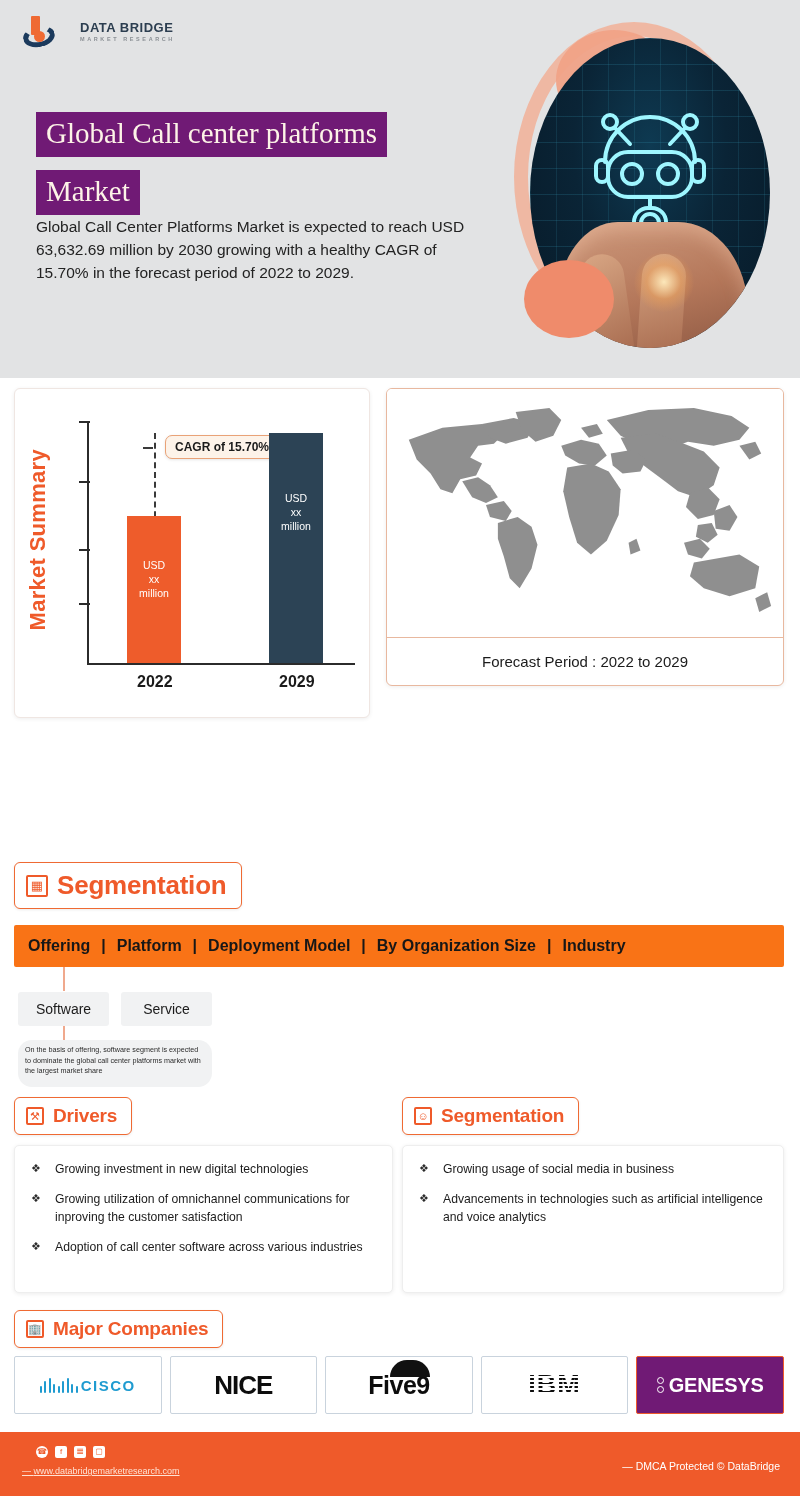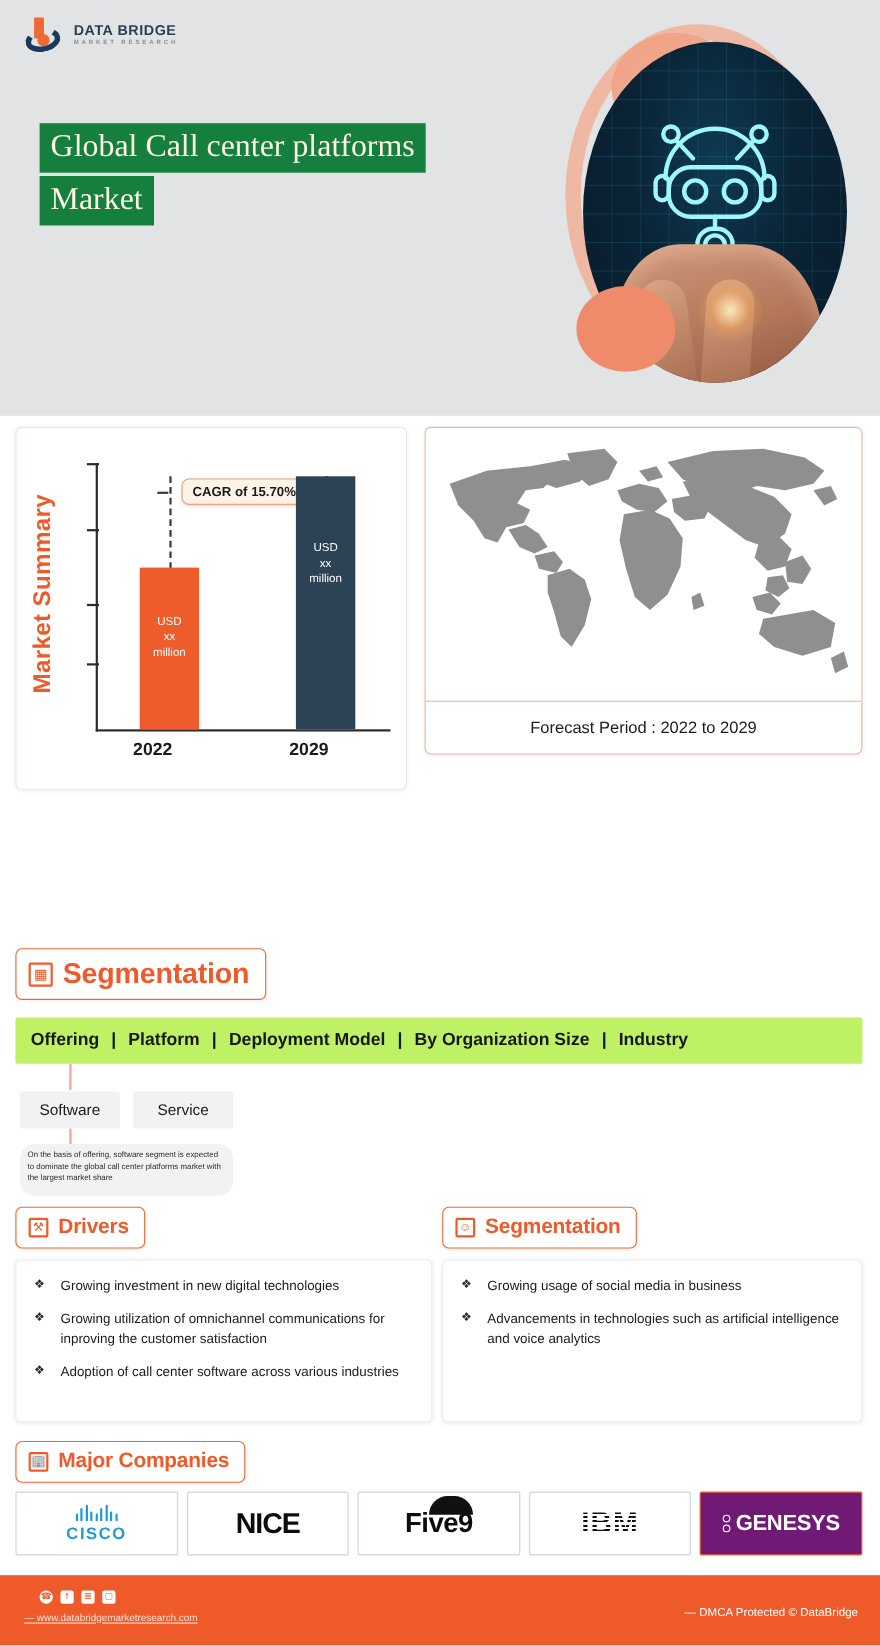--- a/index.html
+++ b/index.html
@@ -8,44 +8,44 @@
     font-family: "Liberation Sans", sans-serif;
     background: #ffffff; overflow: hidden;
   }
   .page { position: relative; width: 800px; height: 1496px; background: #ffffff; }
 
   
   .header {
     position: absolute; left: 0; top: 0; width: 800px; height: 378px;
     background: #e2e3e4;
   }
-  .logo { position: absolute; left: 22px; top: 15px; display: flex; align-items: center; gap: 11px; }
+  .logo { position: absolute; left: 22px; top: 15px; display: flex; align-items: center; gap: 24px; }
   .logo-mark { position: relative; width: 34px; height: 34px; }
   .logo-mark .bar {
     position: absolute; left: 9px; top: 1px; width: 9px; height: 19px;
     background: #ef6a33; border-radius: 1px;
   }
   .logo-mark .swoosh {
     position: absolute; left: 1px; top: 11px; width: 32px; height: 21px;
     border: 5px solid #1b3a5c; border-radius: 50%;
     border-top-color: transparent; transform: rotate(-12deg);
   }
   .logo-mark .dot {
     position: absolute; left: 12px; top: 16px; width: 11px; height: 11px;
     background: #ef6a33; border-radius: 50%;
   }
   .logo-text { display: flex; flex-direction: column; line-height: 1; }
   .logo-title { font-size: 13px; font-weight: bold; letter-spacing: 0.5px; color: #2c3e50; }
   .logo-sub { font-size: 5.5px; font-weight: bold; letter-spacing: 2.6px; color: #8a8f94; margin-top: 3px; }
 
   .title-wrap { position: absolute; left: 36px; top: 112px; width: 440px; }
   .title-line {
-    display: inline-block; background: #15803d; color: #fdf3e7;
+    display: inline-block; background: #701a75; color: #fdf3e7;
     font-family: "Liberation Serif", serif; font-size: 29px; line-height: 1.0;
-    padding: 7px 10px 9px 10px; margin-bottom: 3px; white-space: nowrap;
+    padding: 7px 10px 9px 10px; margin-bottom: 13px; white-space: nowrap;
   }
   .header-desc {
     position: absolute; left: 36px; top: 216px; width: 440px;
     font-size: 15.5px; line-height: 1.48; color: #232323;
   }
 
   .hero { position: absolute; left: 508px; top: 12px; width: 280px; height: 350px; }
   .hero-blob-a {
     position: absolute; left: 48px; top: 18px; width: 116px; height: 100px;
     background: #f0a287; border-radius: 50%; opacity: .95;
@@ -120,21 +120,21 @@
   }
   .dash-left { left: 77px; top: 16px; height: 133px; }
   .dash-right { left: 219px; top: 16px; height: 50px; }
   .cagr-badge {
     position: absolute; left: 88px; top: 18px;
     background: #fdf3e9; border: 1.5px solid #e9a277; border-radius: 7px;
     padding: 4px 9px; font-size: 12px; font-weight: bold; color: #1b1b1b; white-space: nowrap;
     box-shadow: 0 1px 3px rgba(0,0,0,.10);
   }
   .cagr-tick { position: absolute; top: 30px; width: 10px; height: 2px; background: #3a3a3a; }
-  .x-labels { position: absolute; left: 52px; right: 14px; bottom: 22px; height: 22px; }
+  .x-labels { position: absolute; left: 68px; right: 14px; bottom: 22px; height: 22px; }
   .x-lab { position: absolute; font-size: 16px; font-weight: bold; color: #1b1b1b; }
 
   
   .map-card {
     position: absolute; left: 386px; top: 0; width: 398px; height: 298px;
     background: #fff; border: 1px solid #e8b89f; border-radius: 6px; overflow: hidden;
     box-shadow: 0 1px 4px rgba(0,0,0,.07);
   }
   .map-area { position: absolute; left: 0; top: 0; right: 0; height: 248px; background: #fff; }
   .map-area svg { display: block; width: 100%; height: 100%; }
@@ -168,21 +168,21 @@
     display: flex; align-items: center; justify-content: center;
     font-size: 13px; color: #ef5a2a; line-height: 1; flex: 0 0 auto;
   }
   .sec-head .txt { font-size: 26px; font-weight: bold; color: #ef5a2a; letter-spacing: -.2px; }
   .sec-head.small .txt { font-size: 19px; }
   .sec-head.small .glyph { width: 18px; height: 18px; font-size: 11px; }
 
   
   .seg-bar {
     position: absolute; left: 14px; top: 925px; width: 770px; height: 42px;
-    background: #bef264; display: flex; align-items: center; padding: 0 14px;
+    background: #f97316; display: flex; align-items: center; padding: 0 14px;
     font-size: 16px; font-weight: bold; color: #171717; border-radius: 2px;
   }
   .seg-item { white-space: nowrap; }
   .seg-sep { color: #171717; padding: 0 11px; }
   .seg-connector {
     position: absolute; left: 63px; top: 967px; width: 1.5px; height: 24px; background: #f0a98d;
   }
   .seg-connector2 {
     position: absolute; left: 63px; top: 1026px; width: 1.5px; height: 14px; background: #f0a98d;
   }
@@ -215,21 +215,21 @@
 
   
   .mc-head { left: 14px; top: 1310px; }
   .logo-row { position: absolute; left: 14px; top: 1356px; width: 770px; height: 58px; display: flex; gap: 8px; }
   .logo-box {
     flex: 1; background: #fff; border: 1px solid #c9d3dd; border-radius: 2px;
     display: flex; align-items: center; justify-content: center; overflow: hidden;
   }
   .logo-box.genesys { background: #701a75; border-color: #ef5a2a; }
 
-  .cisco-wrap { display: flex; flex-direction: column; align-items: center; gap: 3px; }
+  .cisco-wrap { display: flex; flex-direction: row; align-items: center; gap: 3px; }
   .cisco-bars { display: flex; align-items: flex-end; gap: 2.5px; height: 15px; }
   .cisco-bars i { width: 2px; background: #1f9bd0; display: block; border-radius: 1px; }
   .cisco-txt { font-size: 15px; font-weight: bold; letter-spacing: 1.5px; color: #1f9bd0; }
   .nice-txt { font-size: 26px; font-weight: bold; letter-spacing: -1px; color: #0d0d0d; }
   .five9-wrap { position: relative; display: flex; align-items: flex-end; }
   .five9-cloud {
     position: absolute; left: 22px; top: -11px; width: 40px; height: 17px;
     background: #111; border-radius: 20px 20px 0 0;
   }
   .five9-txt { font-size: 25px; font-weight: bold; color: #0d0d0d; letter-spacing: -.5px; }
@@ -281,20 +281,21 @@
         <div class="logo-title">DATA BRIDGE</div>
         <div class="logo-sub">MARKET RESEARCH</div>
       </div>
     </div>
 
     <div class="title-wrap">
       <div class="title-line">Global Call center platforms</div><br>
       <div class="title-line">Market</div>
     </div>
 
+    <div class="header-desc">Global Call Center Platforms Market is expected to reach USD 63,632.69 million by 2030 growing with a healthy CAGR of 15.70% in the forecast period of 2022 to 2029.</div>
 
     <div class="hero">
       <div class="hero-ring"></div>
       <div class="hero-blob-a"></div>
       <div class="hero-oval">
         <div class="hero-grid"></div>
         <svg class="robot" width="140" height="150" viewBox="0 0 140 150">
           <g fill="none" stroke="#9ef6ff" stroke-width="4" stroke-linecap="round">
             <path d="M25 70 A45 45 0 0 1 115 70"></path>
             <circle cx="30" cy="30" r="7"></circle>

